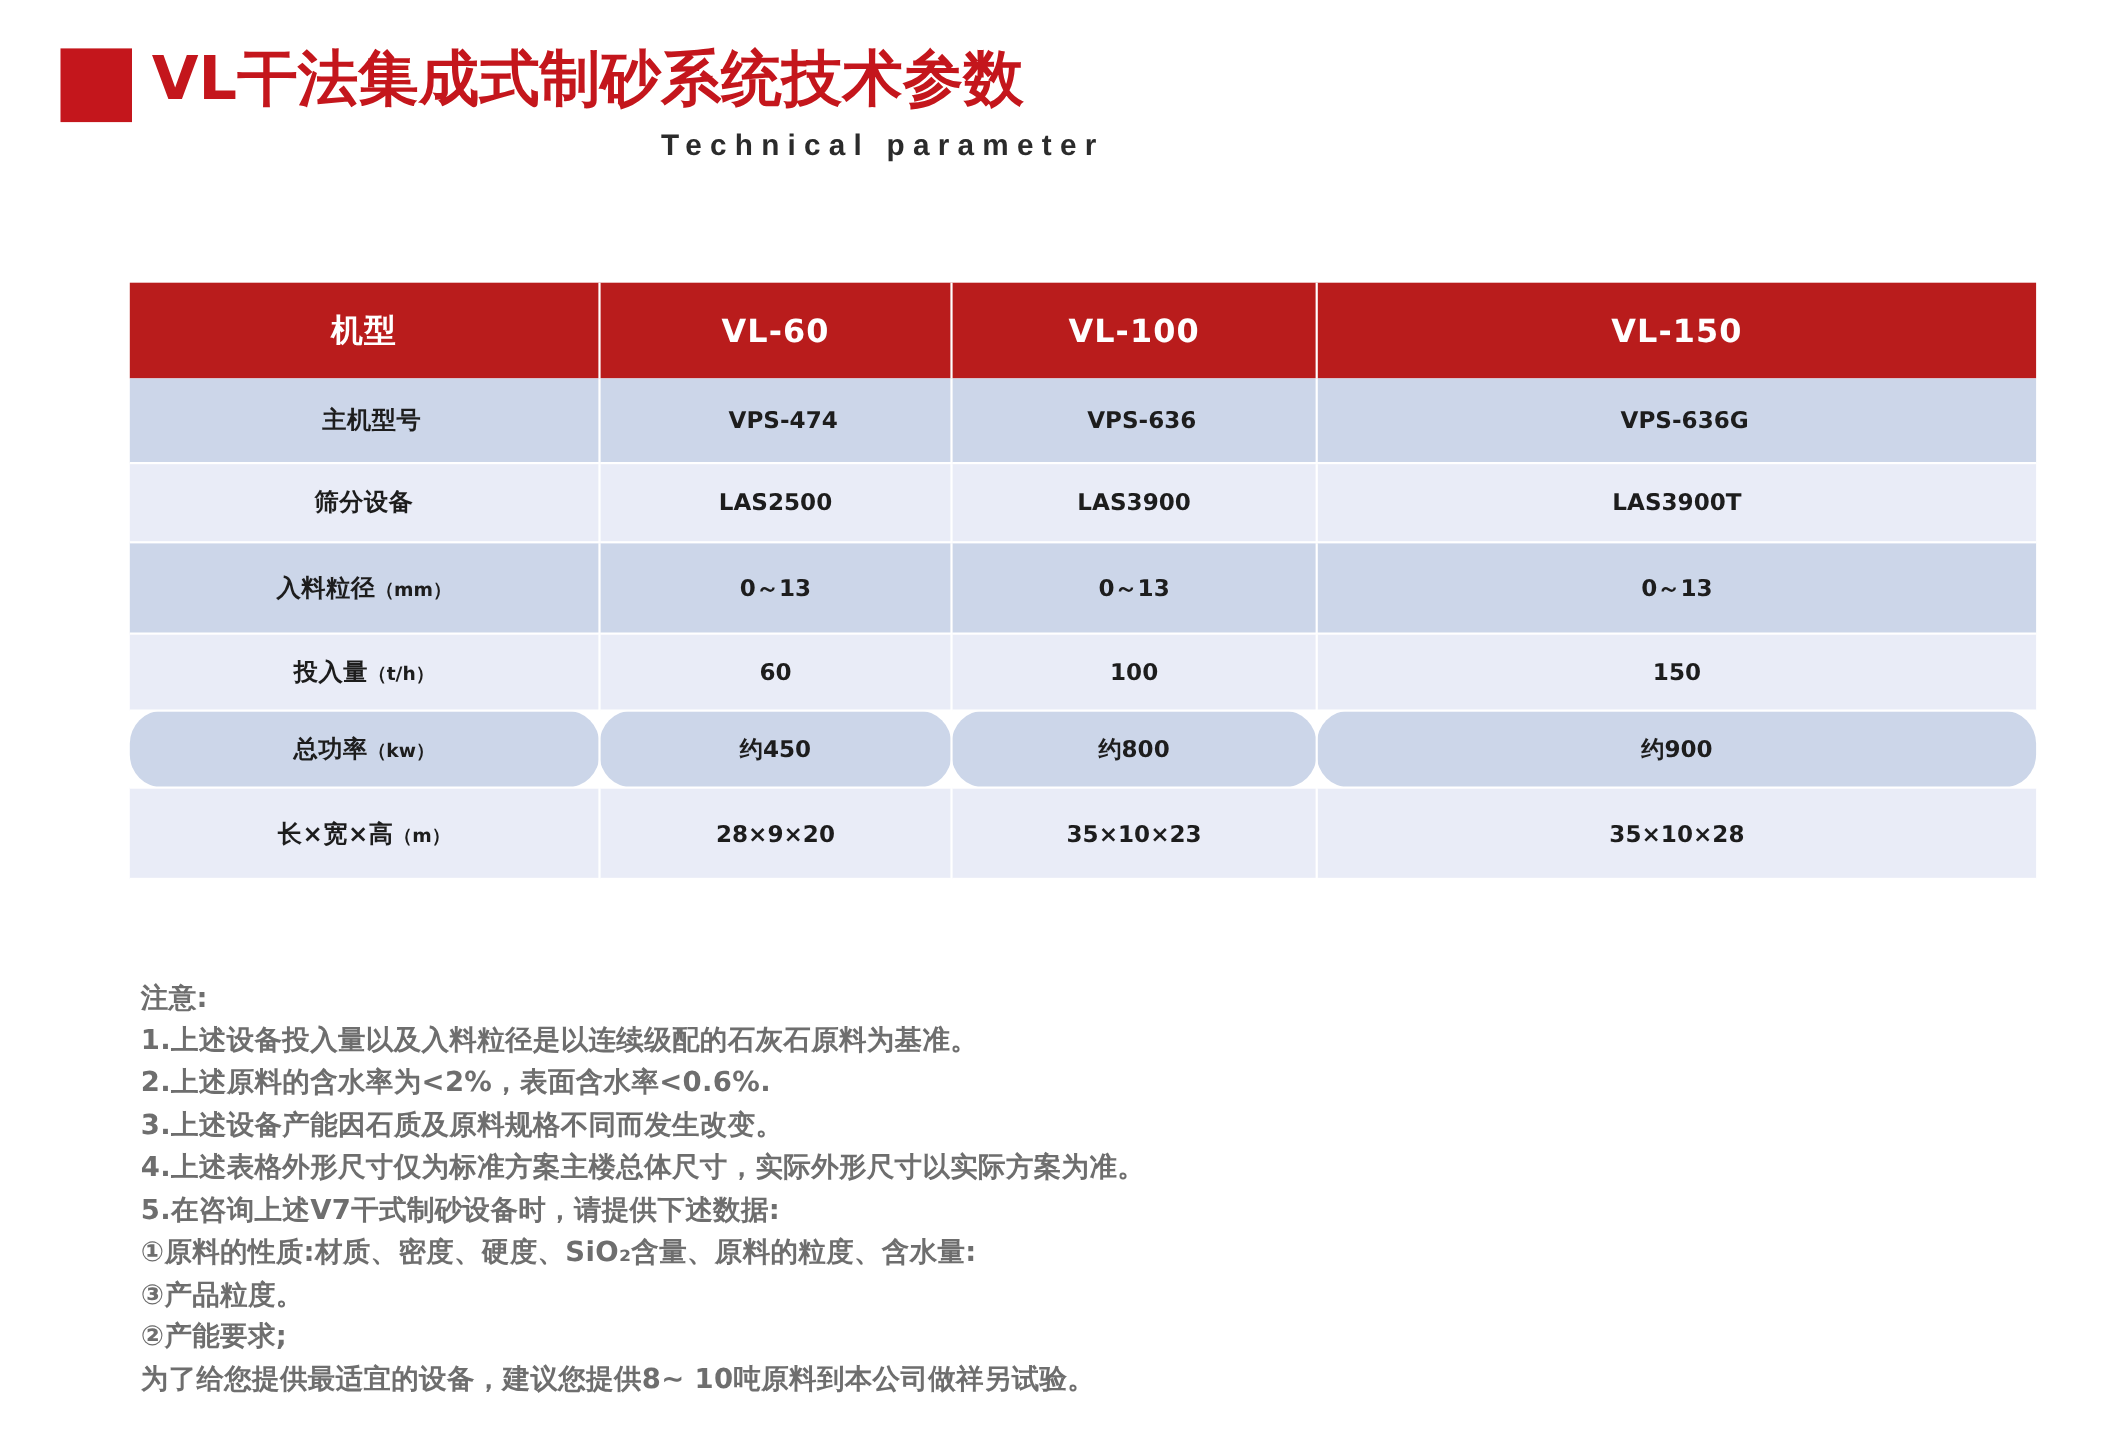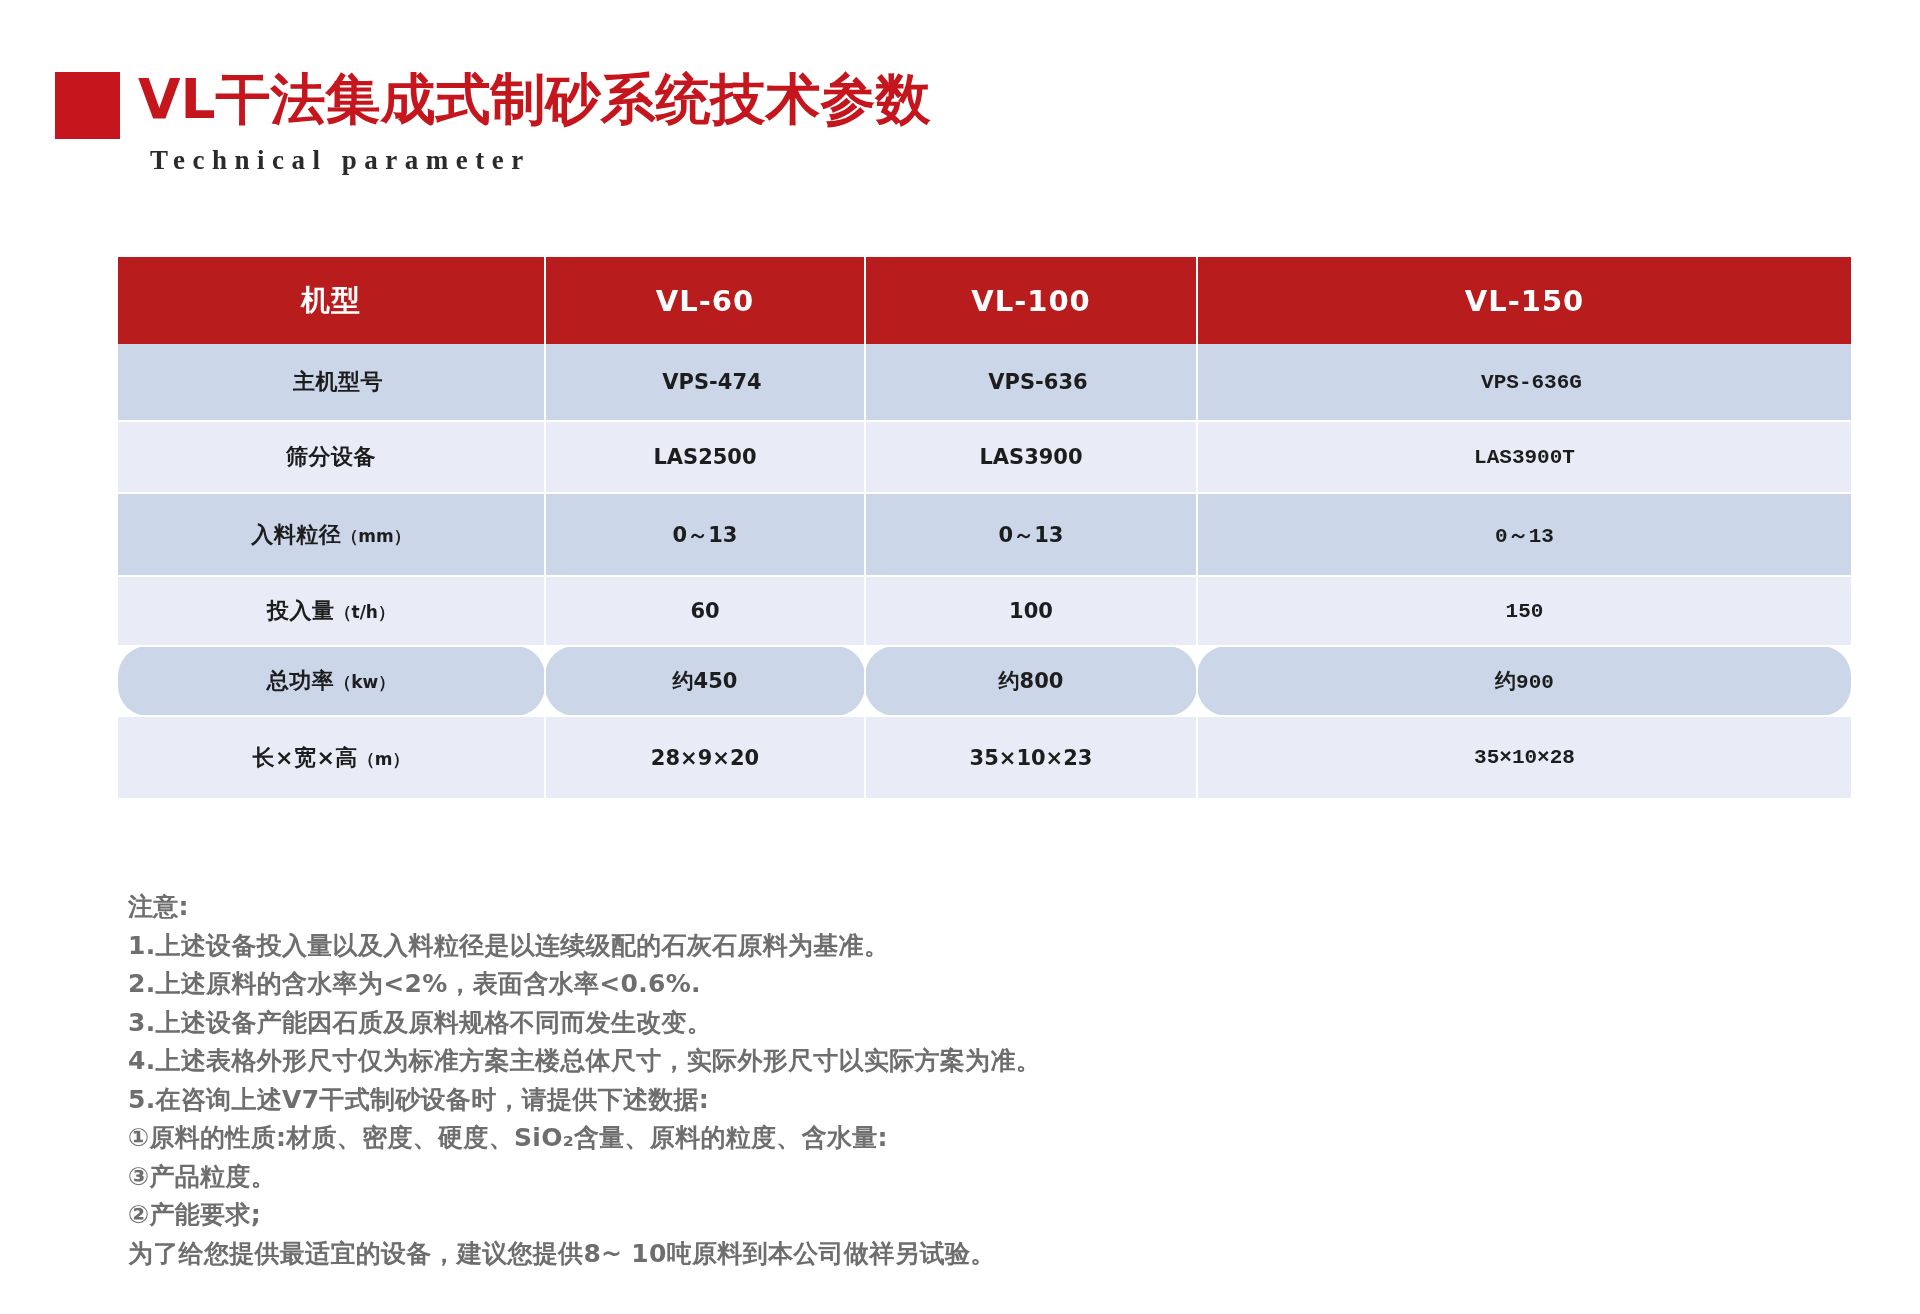--- a/index.html
+++ b/index.html
@@ -13,22 +13,23 @@
     height: 1314px;
     position: relative;
     font-family: "DejaVu Sans", "Liberation Sans", sans-serif;
     overflow: hidden;
   }
 
   
   .header {
     position: absolute;
     left: 55px;
-    top: 68px;
+    top: 40px;
     width: 1400px;
+    text-align: center;
   }
   .title-row {
     display: flex;
     align-items: flex-start;
   }
   .red-block {
     width: 65px;
     height: 67px;
     background: #c4161c;
     flex: 0 0 auto;
@@ -45,21 +46,21 @@
     white-space: nowrap;
   }
   .subtitle {
     margin-left: 95px;
     margin-top: 4px;
     font-size: 27px;
     line-height: 34px;
     font-weight: 700;
     letter-spacing: 7.5px;
     color: #2b2b2b;
-    font-family: Liberation Serif, serif;
+    font-family: Liberation Sans, sans-serif;
     white-space: nowrap;
   }
 
   
   .table-wrap {
     position: absolute;
     left: 118px;
     top: 257px;
     width: 1733px;
   }
@@ -89,21 +90,21 @@
   table.spec tbody td {
     font-size: 21px;
     color: #1d1d1d;
     text-align: center;
     vertical-align: middle;
     border-right: 2px solid #ffffff;
     border-bottom: 2px solid #ffffff;
     font-weight: 600;
     padding: 0 6px;
   }
-  table.spec tbody td:last-child { border-right: none; font-family: Liberation Mono, monospace; }
+  table.spec tbody td:last-child { border-right: none; }
   table.spec tbody tr.odd td  { background: #ccd6e9; }
   table.spec tbody tr.even td { background: #e9ecf7; }
 
   table.spec tbody tr.r1 td { height: 76px; padding-left: 20px; }
   table.spec tbody tr.r2 td { height: 70px; }
   table.spec tbody tr.r3 td { height: 81px; }
   table.spec tbody tr.r4 td { height: 68px; }
   table.spec tbody tr.r5 td { height: 68px; border-radius: 30px; }
   table.spec tbody tr.r6 td { height: 81px; }
 

